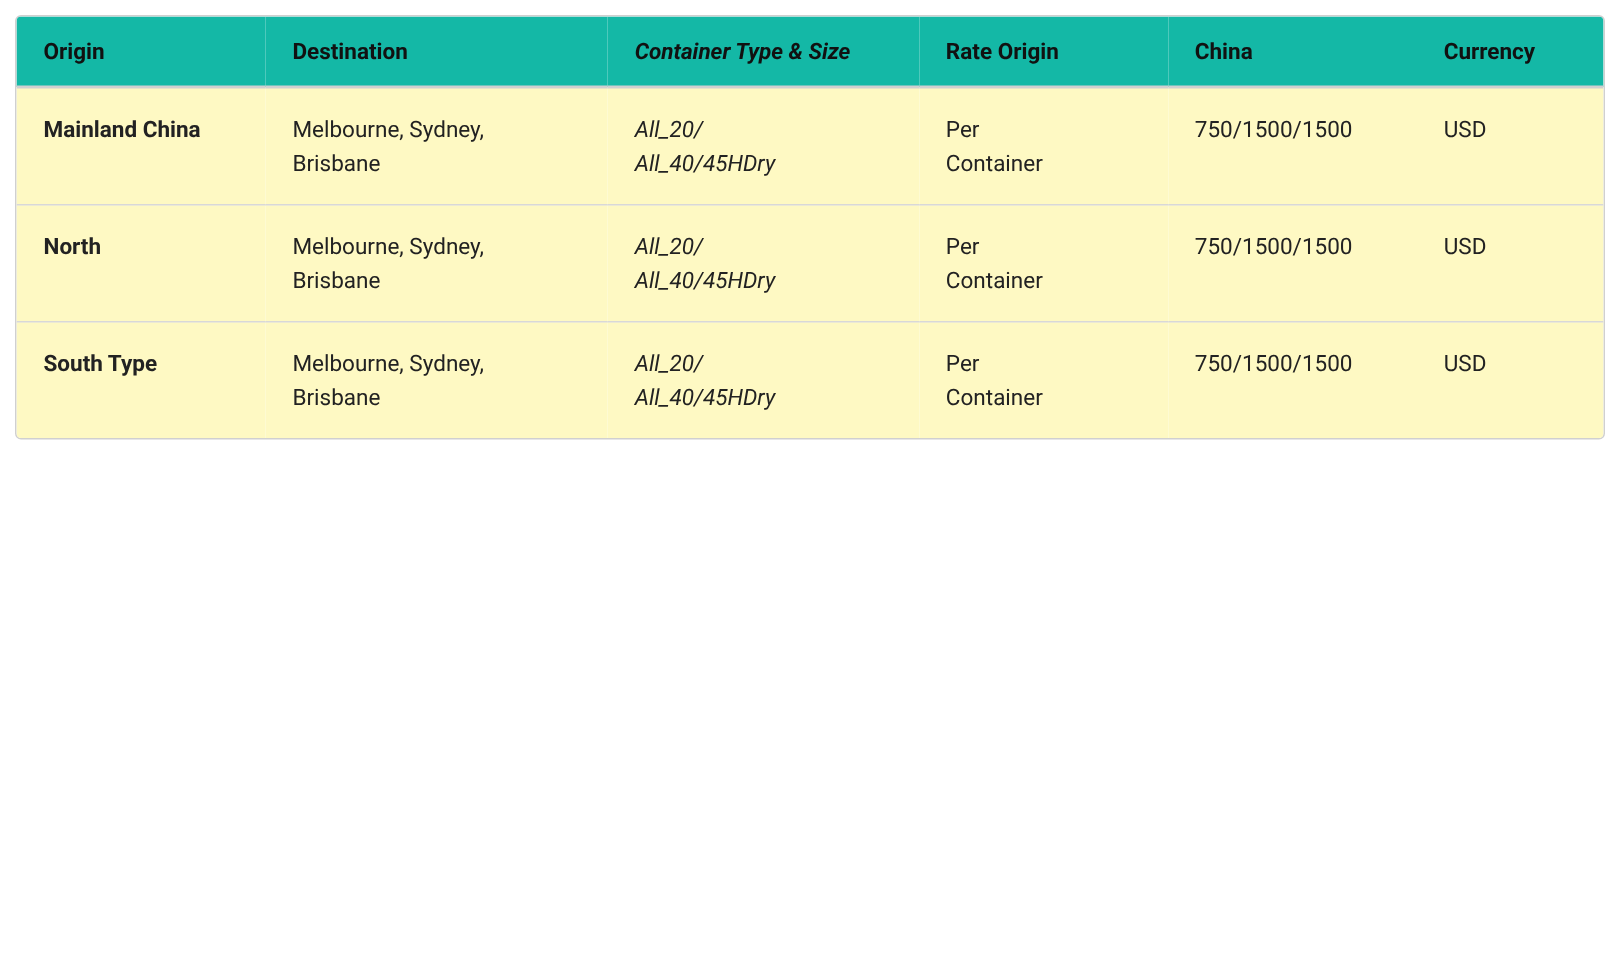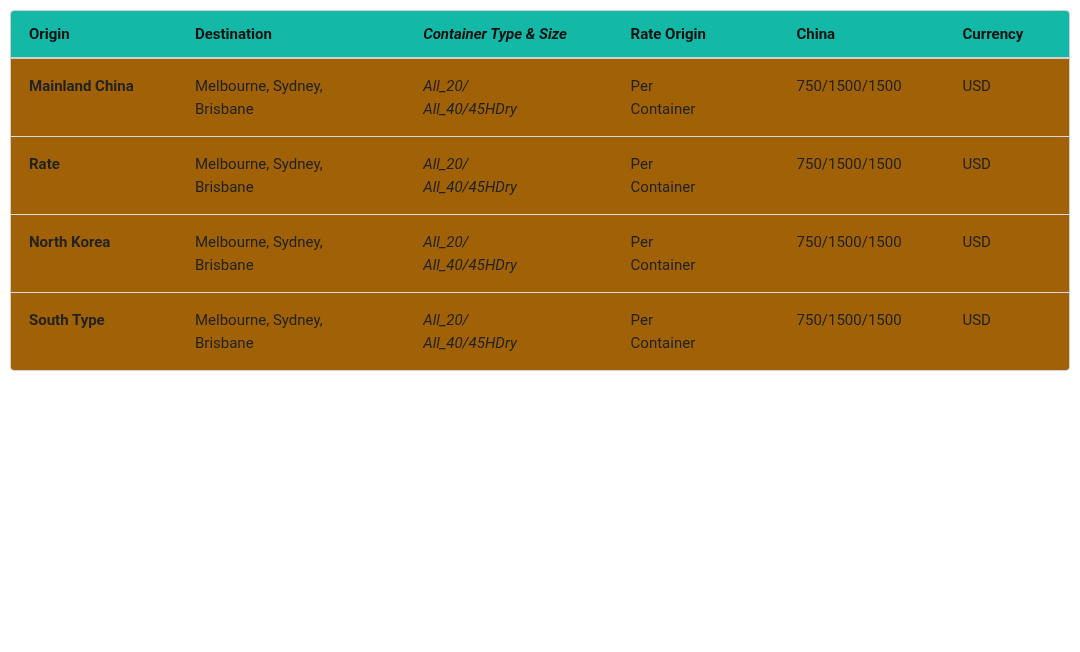--- a/index.html
+++ b/index.html
@@ -41,21 +41,21 @@
       padding: 14px 18px;
       text-align: left;
       font-weight: 700;
       font-size: 15px;
       color: #111;
       vertical-align: top;
     }
 
     tbody tr {
       border-bottom: 1px solid #d8d8d8;
-      background: #a16207;
+      background: #fef9c3;
       margin-top: 43px;
     }
 
     tbody tr:last-child {
       border-bottom: none;
     }
 
     tbody td {
       padding: 16px 18px;
       vertical-align: top;
@@ -94,32 +94,21 @@
           <td class="col-destination" style="white-space: pre-line;">Melbourne, Sydney,
 Brisbane</td>
           <td class="col-container" style="white-space: pre-line;">All_20/
 All_40/45HDry</td>
           <td class="col-rate" style="white-space: pre-line;">Per
 Container</td>
           <td class="col-amount">750/1500/1500</td>
           <td class="col-currency">USD</td>
         </tr>
         <tr>
-          <td class="col-origin">Rate</td>
-          <td class="col-destination" style="white-space: pre-line;">Melbourne, Sydney,
-Brisbane</td>
-          <td class="col-container" style="white-space: pre-line;">All_20/
-All_40/45HDry</td>
-          <td class="col-rate" style="white-space: pre-line;">Per
-Container</td>
-          <td class="col-amount">750/1500/1500</td>
-          <td class="col-currency">USD</td>
-        </tr>
-        <tr>
-          <td class="col-origin">North Korea</td>
+          <td class="col-origin">North</td>
           <td class="col-destination" style="white-space: pre-line;">Melbourne, Sydney,
 Brisbane</td>
           <td class="col-container" style="white-space: pre-line;">All_20/
 All_40/45HDry</td>
           <td class="col-rate" style="white-space: pre-line;">Per
 Container</td>
           <td class="col-amount">750/1500/1500</td>
           <td class="col-currency">USD</td>
         </tr>
         <tr>

